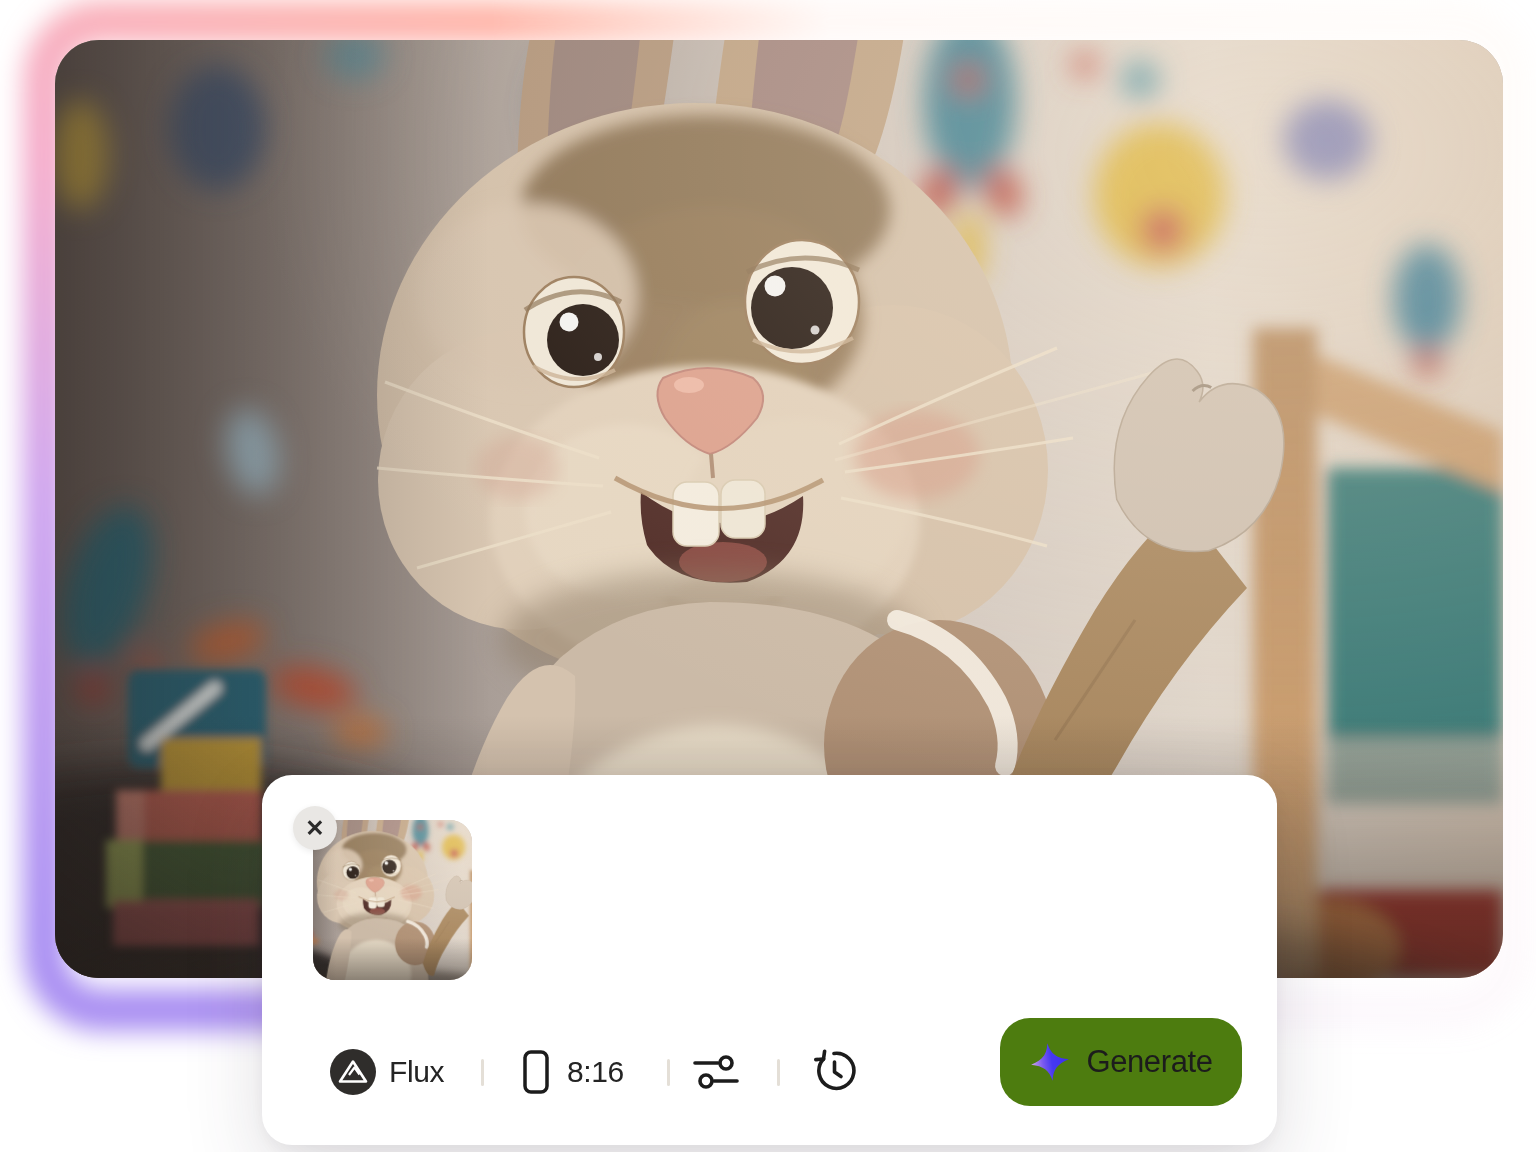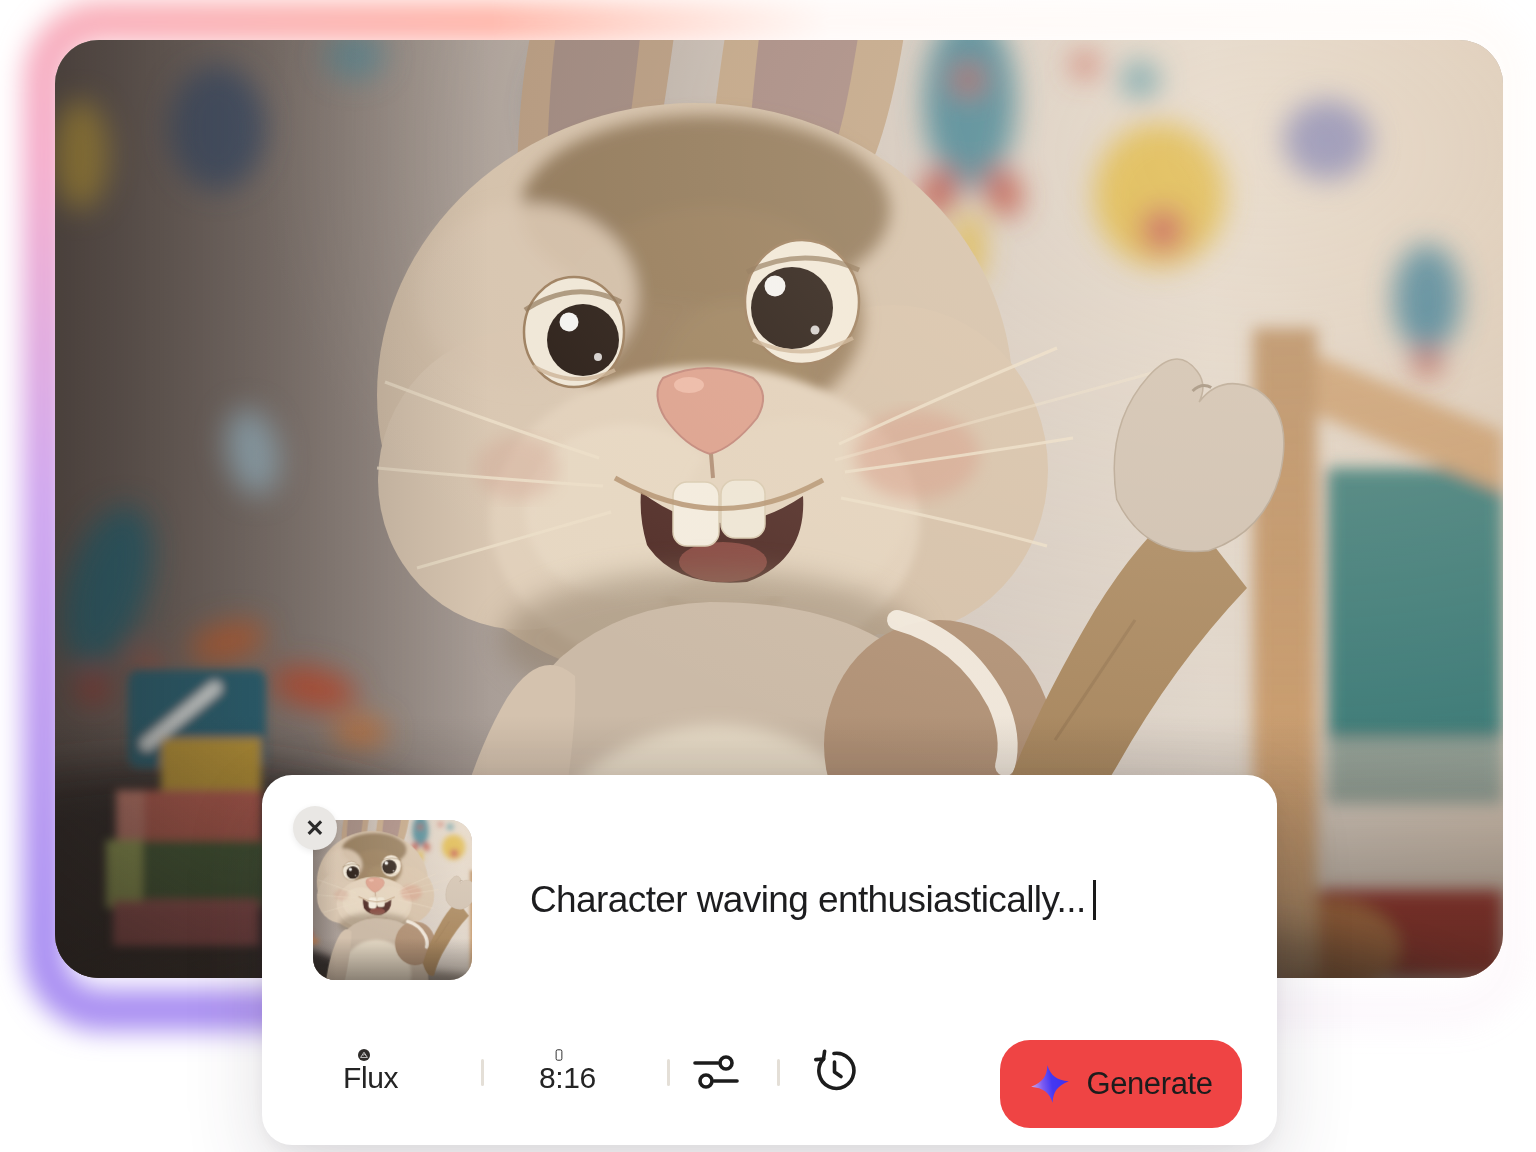--- a/index.html
+++ b/index.html
@@ -20,34 +20,34 @@
              cursor:pointer;z-index:3;box-shadow:0 2px 6px rgba(0,0,0,.08);padding:0;line-height:1;}
   .thumb{position:absolute;left:51px;top:45px;width:159px;height:160px;border-radius:22px;
          overflow:hidden;background:#cfc4ba;z-index:2;}
   .thumb svg{display:block;width:100%;height:100%;}
   .prompt-text{position:absolute;left:268px;top:102px;right:40px;
                font-size:37px;letter-spacing:-0.6px;color:#1d1d1f;line-height:46px;
                white-space:nowrap;overflow:hidden;cursor:text;}
   .caret{display:inline-block;width:3px;height:40px;background:#1a1a1a;
          vertical-align:-8px;margin-left:7px;}
 
-  .toolbar-item{position:absolute;display:flex;align-items:center;color:#242424;flex-direction:column;}
+  .toolbar-item{position:absolute;display:flex;align-items:center;color:#242424;}
   .model-chip{left:68px;top:274px;height:46px;cursor:pointer;}
   .model-chip .label{margin-left:13px;font-size:30px;letter-spacing:-0.4px;}
   .tb-divider{position:absolute;width:3px;height:27px;top:284px;background:#e4dfd7;border-radius:2px;}
   .ratio-group{left:260px;top:274px;height:46px;cursor:pointer;}
   .ratio-group .label{margin-left:17px;font-size:30px;letter-spacing:-0.4px;}
   .icon-btn{position:absolute;background:none;border:none;padding:0;cursor:pointer;display:flex;
             align-items:center;justify-content:center;}
   .sliders-btn{left:430px;top:276px;width:48px;height:42px;}
   .history-btn{left:548px;top:272px;width:48px;height:48px;}
   .generate-btn{position:absolute;left:738px;top:243px;width:242px;height:88px;border:none;
-                border-radius:30px;background:#ef4444;display:flex;align-items:center;
+                border-radius:30px;background:#4d7c0f;display:flex;align-items:center;
                 justify-content:center;gap:15px;cursor:pointer;
-                font-family:"Liberation Sans",sans-serif;margin-top:22px;}
+                font-family:"Liberation Sans",sans-serif;}
   .generate-btn .label{font-size:31px;font-weight:500;letter-spacing:-0.4px;color:#1c1c1c;}
 </style>
 </head>
 <body>
 
 <div class="stage">
 
   <svg class="glow-svg" width="1536" height="1152" aria-hidden="true">
     <defs>
       <linearGradient id="glowGrad" x1="85%" y1="0%" x2="12%" y2="100%">
@@ -255,23 +255,20 @@
     <button class="close-btn">
       <span>✕</span>
     </button>
 
     <div class="thumb" aria-label="Reference image of the waving rabbit">
       <svg viewBox="300 0 910 915" preserveAspectRatio="xMidYMid slice">
           <use href="#scene-g"></use>
         </svg>
     </div>
 
-    <div class="prompt-text">
-      <span>Character waving enthusiastically...</span><span class="caret"></span>
-    </div>
 
     <div class="toolbar-item model-chip">
       <svg width="46" height="46" viewBox="0 0 46 46">
         <circle cx="23" cy="23" r="23" fill="#2f2d2b"></circle>
         <path d="M23 12.5 L36 32.5 H10 Z" stroke="#ffffff" stroke-width="2.6" fill="none" stroke-linejoin="round"></path>
         <path d="M19 26 L24.5 18.5 L29.5 25.5" stroke="#ffffff" stroke-width="2.2" fill="none" stroke-linejoin="round"></path>
       </svg>
       <span class="label">Flux</span>
     </div>
 

